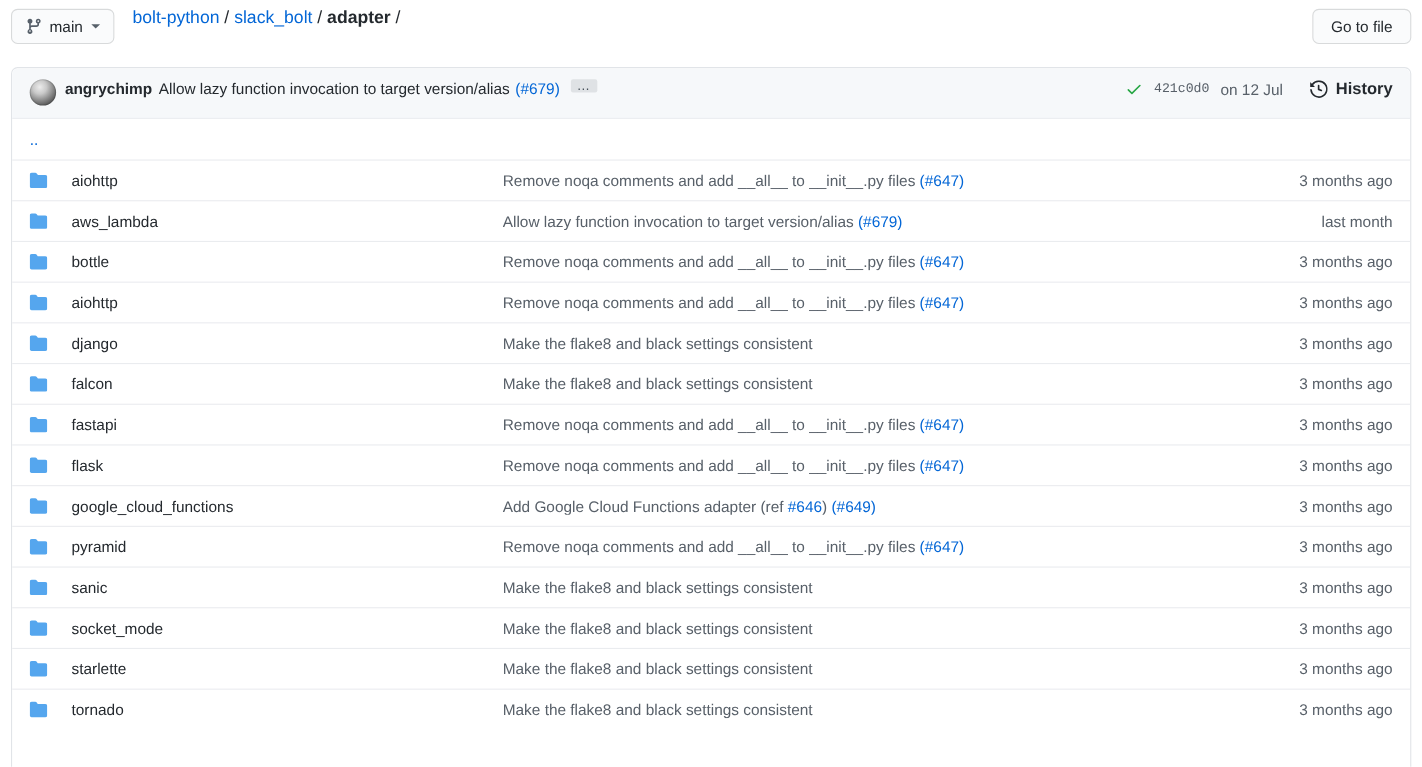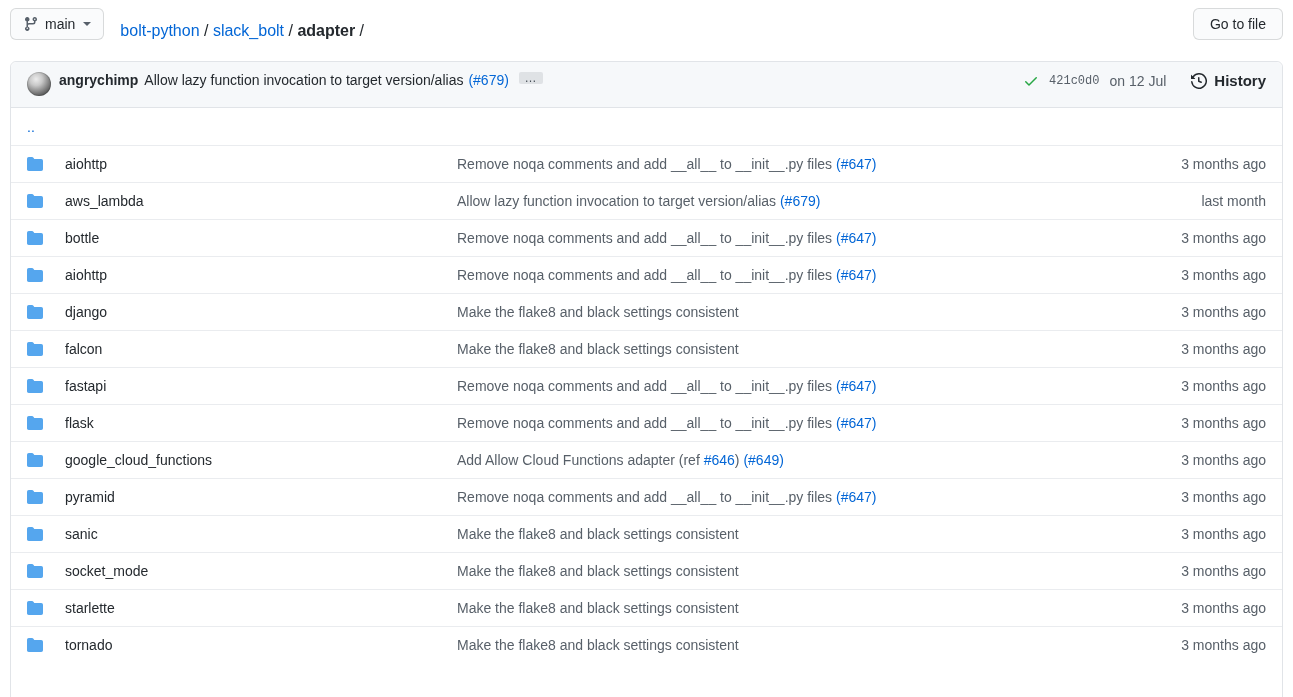--- a/index.html
+++ b/index.html
@@ -10,21 +10,21 @@
   *{box-sizing:border-box}
   html,body{margin:0;padding:0;overflow:hidden}
   body{
     width:1293px;height:697px;background:#fff;color:var(--text);
     font-family:"Liberation Sans","DejaVu Sans",sans-serif;font-size:14px;
     padding:0 10px;
   }
   a{text-decoration:none;color:var(--link)}
 
   
-  .topbar{display:flex;align-items:flex-end;padding-top:8px;height:40px}
+  .topbar{display:flex;align-items:flex-start;padding-top:8px;height:40px}
   .btn{
     display:inline-flex;align-items:center;gap:6px;height:32px;padding:5px 12px;
     background:var(--button_bg);border:1px solid rgba(27,31,35,.15);border-radius:6px;
     font-size:14px;font-weight:500;color:var(--text);cursor:pointer;
     font-family:inherit;
   }
   .btn .octicon{fill:#57606a}
   .caret{width:0;height:0;border-left:4px solid transparent;border-right:4px solid transparent;border-top:4px solid #57606a;margin-left:2px}
   .breadcrumb{margin-left:16px;font-size:16px}
   .breadcrumb .bc-repo-link{font-weight:400;color:var(--link)}
@@ -235,21 +235,21 @@
 
   <div class="file-row">
     <span class="cell-icon">
       <svg width="16" height="16" viewBox="0 0 16 16">
             <path d="M1.75 1A1.75 1.75 0 0 0 0 2.75v10.5C0 14.216.784 15 1.75 15h12.5A1.75 1.75 0 0 0 16 13.25v-8.5A1.75 1.75 0 0 0 14.25 3H7.5a.25.25 0 0 1-.2-.1l-.9-1.2C6.07 1.26 5.55 1 5 1H1.75Z"></path>
           </svg>
     </span>
     <span class="cell-name">
       <a href="#" class="name-link">google_cloud_functions</a>
     </span>
-    <span class="cell-msg"><span>Add Allow Cloud Functions adapter (ref </span><a href="#">#646</a><span>) </span><a href="#">(#649)</a></span>
+    <span class="cell-msg"><span>Add Google Cloud Functions adapter (ref </span><a href="#">#646</a><span>) </span><a href="#">(#649)</a></span>
     <span class="cell-age">3 months ago</span>
   </div>
 
   <div class="file-row">
     <span class="cell-icon">
       <svg width="16" height="16" viewBox="0 0 16 16">
             <path d="M1.75 1A1.75 1.75 0 0 0 0 2.75v10.5C0 14.216.784 15 1.75 15h12.5A1.75 1.75 0 0 0 16 13.25v-8.5A1.75 1.75 0 0 0 14.25 3H7.5a.25.25 0 0 1-.2-.1l-.9-1.2C6.07 1.26 5.55 1 5 1H1.75Z"></path>
           </svg>
     </span>
     <span class="cell-name">

